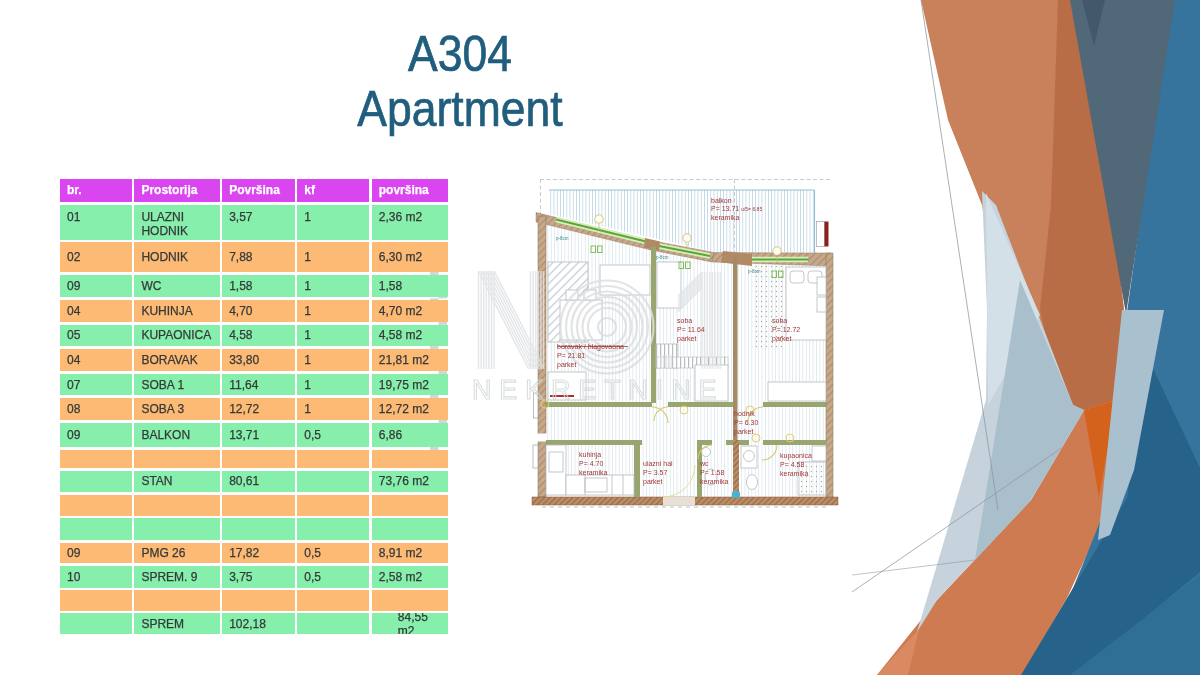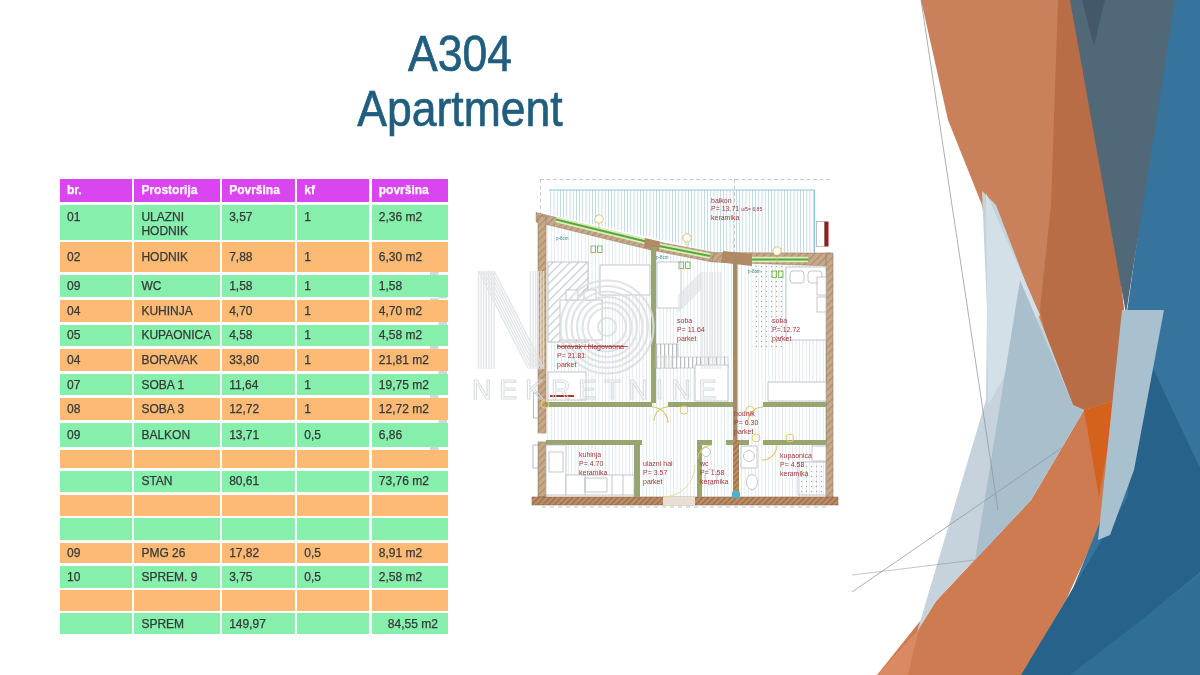--- a/index.html
+++ b/index.html
@@ -517,17 +517,17 @@
   <div class="c a">3,75</div>
   <div class="c a">0,5</div>
   <div class="c a">2,58 m2</div>
   <div class="c b"></div>
   <div class="c b"></div>
   <div class="c b"></div>
   <div class="c b"></div>
   <div class="c b"></div>
   <div class="c a"></div>
   <div class="c a">SPREM</div>
-  <div class="c a">149,97</div>
-  <div class="c a"></div>
-  <div class="c a" style="padding-left:16px">84,55 m2</div>
+  <div class="c a">102,18</div>
+  <div class="c a"></div>
+  <div class="c a" style="padding-left:26px">84,55 m2</div>
 </div>
 </div>
 
 </body></html>

